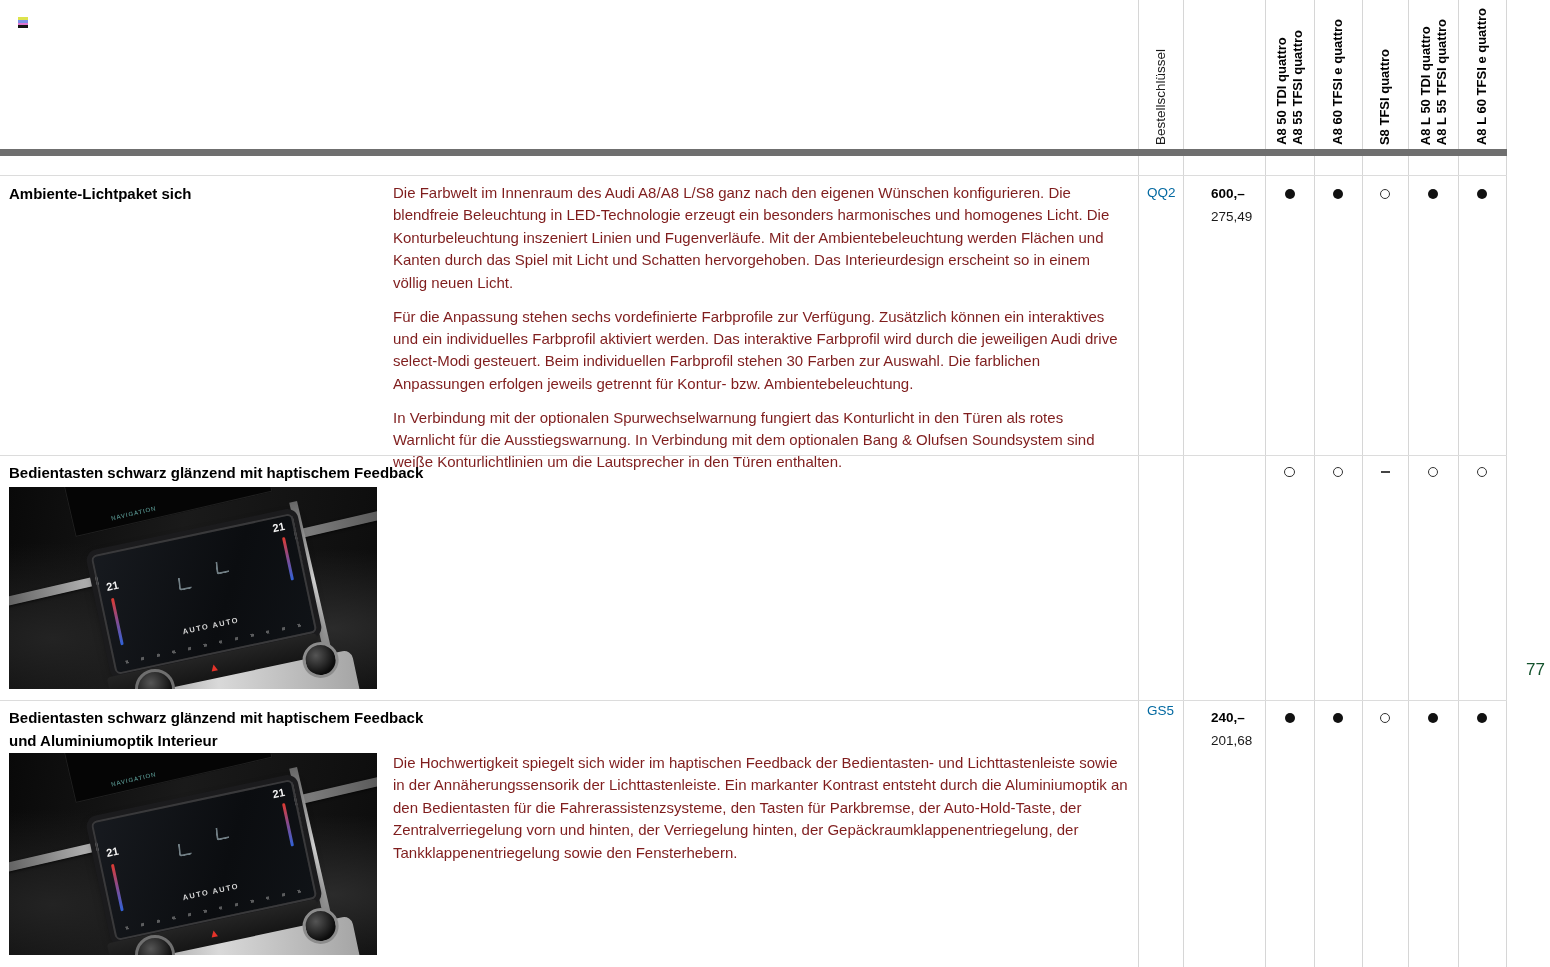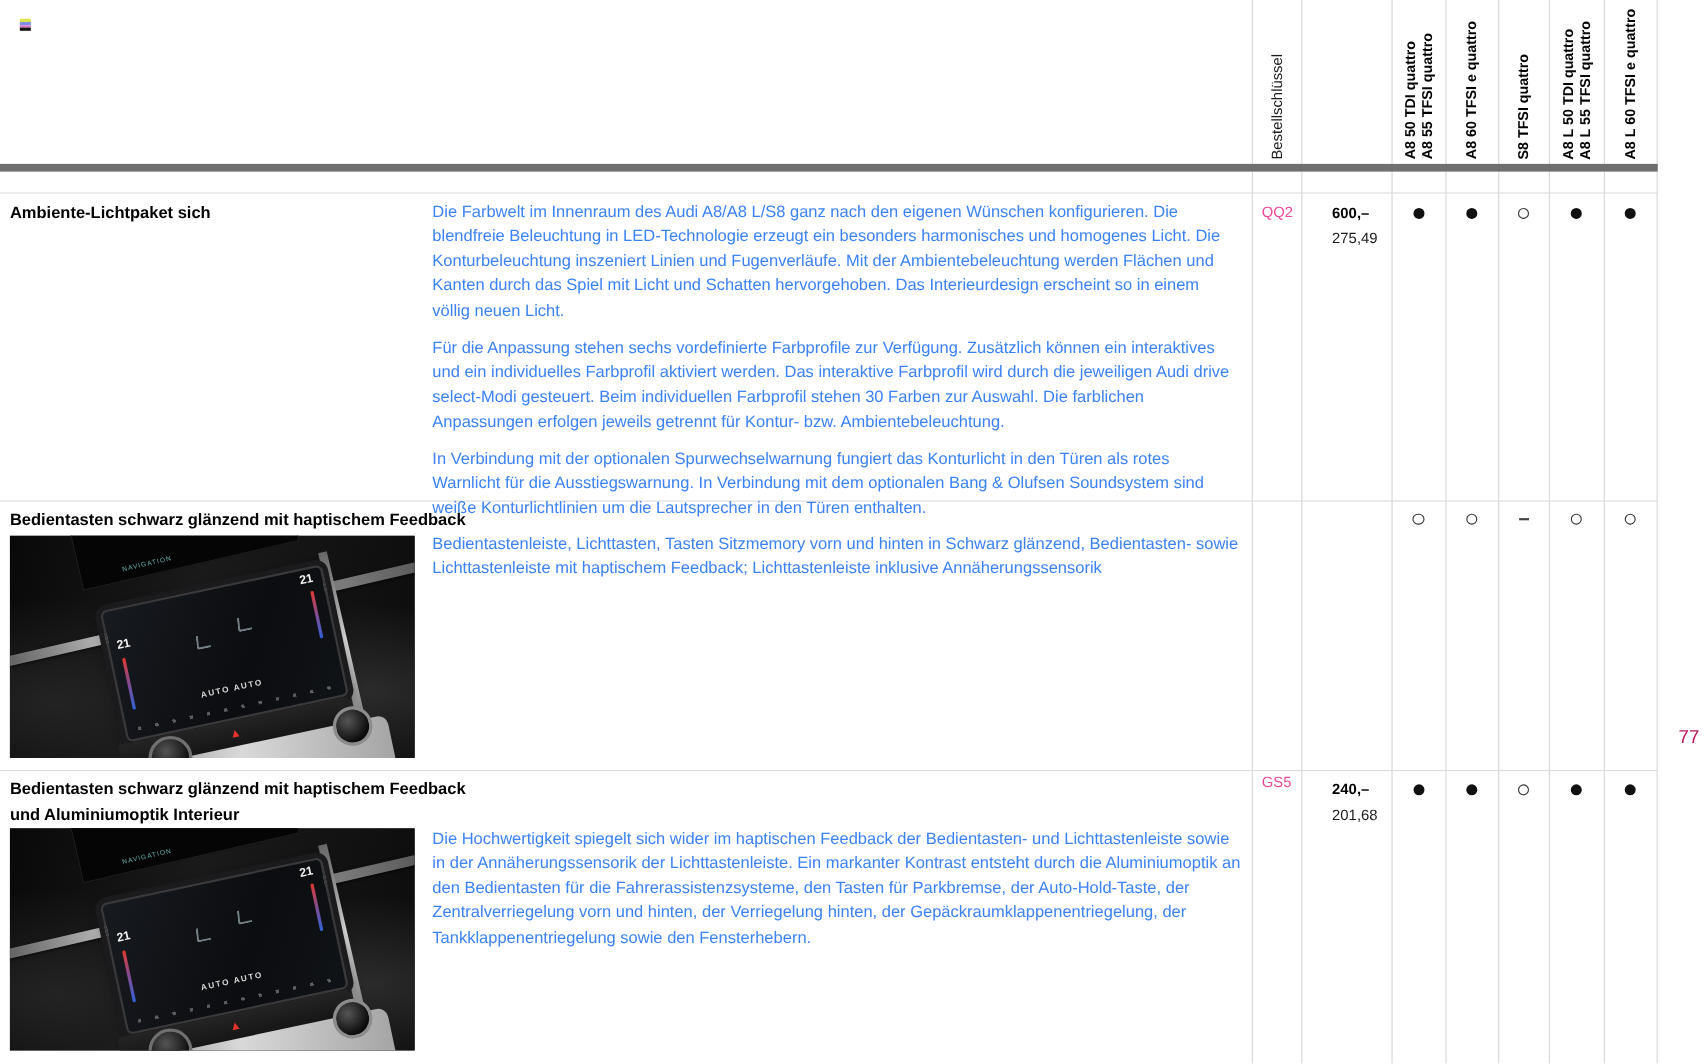--- a/index.html
+++ b/index.html
@@ -18,36 +18,36 @@
   
   .vrot{writing-mode:vertical-rl;transform:rotate(180deg);white-space:pre-line;}
   .colhead{position:absolute;top:0;height:145px;display:flex;align-items:flex-end;justify-content:center;}
   .bestell-head{font-size:13.5px;font-weight:normal;color:#1a1a1a;}
   .model-head{font-weight:bold;font-size:13px;line-height:15.5px;color:#000;}
   .price-head{position:absolute;left:1188px;top:48px;font-size:13.5px;line-height:22.5px;white-space:pre-line;}
   .price-head .bold{font-weight:bold;color:#000;}
 
   
   .row-title{position:absolute;left:9px;font-weight:bold;font-size:15px;line-height:22.5px;color:#000;white-space:pre-line;}
-  .desc{position:absolute;left:393px;width:735px;font-size:15px;line-height:22.4px;color:#3b82f6;}
+  .desc{position:absolute;left:393px;width:735px;font-size:15px;line-height:22.4px;color:#7f1d1d;}
   .desc p{margin:0 0 11.5px 0;hyphens:auto;-webkit-hyphens:auto;}
-  .code{position:absolute;left:1147px;font-size:13.5px;color:#ec4899;}
+  .code{position:absolute;left:1147px;font-size:13.5px;color:#0369a1;}
   .price{position:absolute;left:1211px;font-size:13.5px;line-height:22.5px;color:#1a1a1a;}
   .price .incl{font-weight:bold;color:#000;}
 
   .ind-row{position:absolute;left:1265px;width:241px;height:18px;display:flex;}
   .ind-cell{display:flex;align-items:center;justify-content:center;}
   .ind-cell:nth-child(1){width:49px}.ind-cell:nth-child(2){width:48px}
   .ind-cell:nth-child(3){width:46px}.ind-cell:nth-child(4){width:50px}
   .ind-cell:nth-child(5){width:48px}
   .dot-filled{width:10px;height:10px;border-radius:50%;background:#111;}
   .dot-open{width:10.5px;height:10.5px;border-radius:50%;border:1.6px solid #333;box-sizing:border-box;}
   .dot-dash{width:9px;height:2px;background:#444;}
 
-  .pagenum{position:absolute;left:1526px;top:660px;font-size:17px;color:#be185d;}
+  .pagenum{position:absolute;left:1526px;top:660px;font-size:17px;color:#14532d;}
 
   
   .photo{position:absolute;left:9px;width:368px;height:202px;overflow:hidden;background:#141414;}
   .ph-bg{position:absolute;inset:0;background:
       radial-gradient(ellipse at 12% 75%, #232323 0%, rgba(0,0,0,0) 45%),
       radial-gradient(ellipse at 88% 70%, #2b2b2b 0%, rgba(0,0,0,0) 40%),
       linear-gradient(100deg,#090909,#1a1a1a 45%,#0c0c0c);}
   .ph-topscreen{position:absolute;left:58px;top:-26px;width:200px;height:52px;transform:rotate(-13deg);
       background:#050505;border:1px solid #1f1f1f;overflow:hidden;}
   .ph-nav{position:absolute;left:38px;bottom:6px;font-size:6px;letter-spacing:1px;color:#7fd8d0;opacity:.8;}
@@ -154,23 +154,20 @@
       </span>
       <span class="ind-cell">
         <span class="dot-filled"></span>
       </span>
       <span class="ind-cell">
         <span class="dot-filled"></span>
       </span>
     </div>
 
   <div class="row-title" style="top:462px">Bedientasten schwarz glänzend mit haptischem Feedback</div>
-  <div class="desc" style="top:484px">
-    <p>Bedientastenleiste, Lichttasten, Tasten Sitzmemory vorn und hinten in Schwarz glänzend, Bedientasten- sowie Lichttastenleiste mit haptischem Feedback; Lichttastenleiste inklusive Annäherungssensorik</p>
-  </div>
   <div class="ind-row" style="top:463px">
       <span class="ind-cell">
         <span class="dot-open"></span>
       </span>
       <span class="ind-cell">
         <span class="dot-open"></span>
       </span>
       <span class="ind-cell">
         <span class="dot-dash"></span>
       </span>

